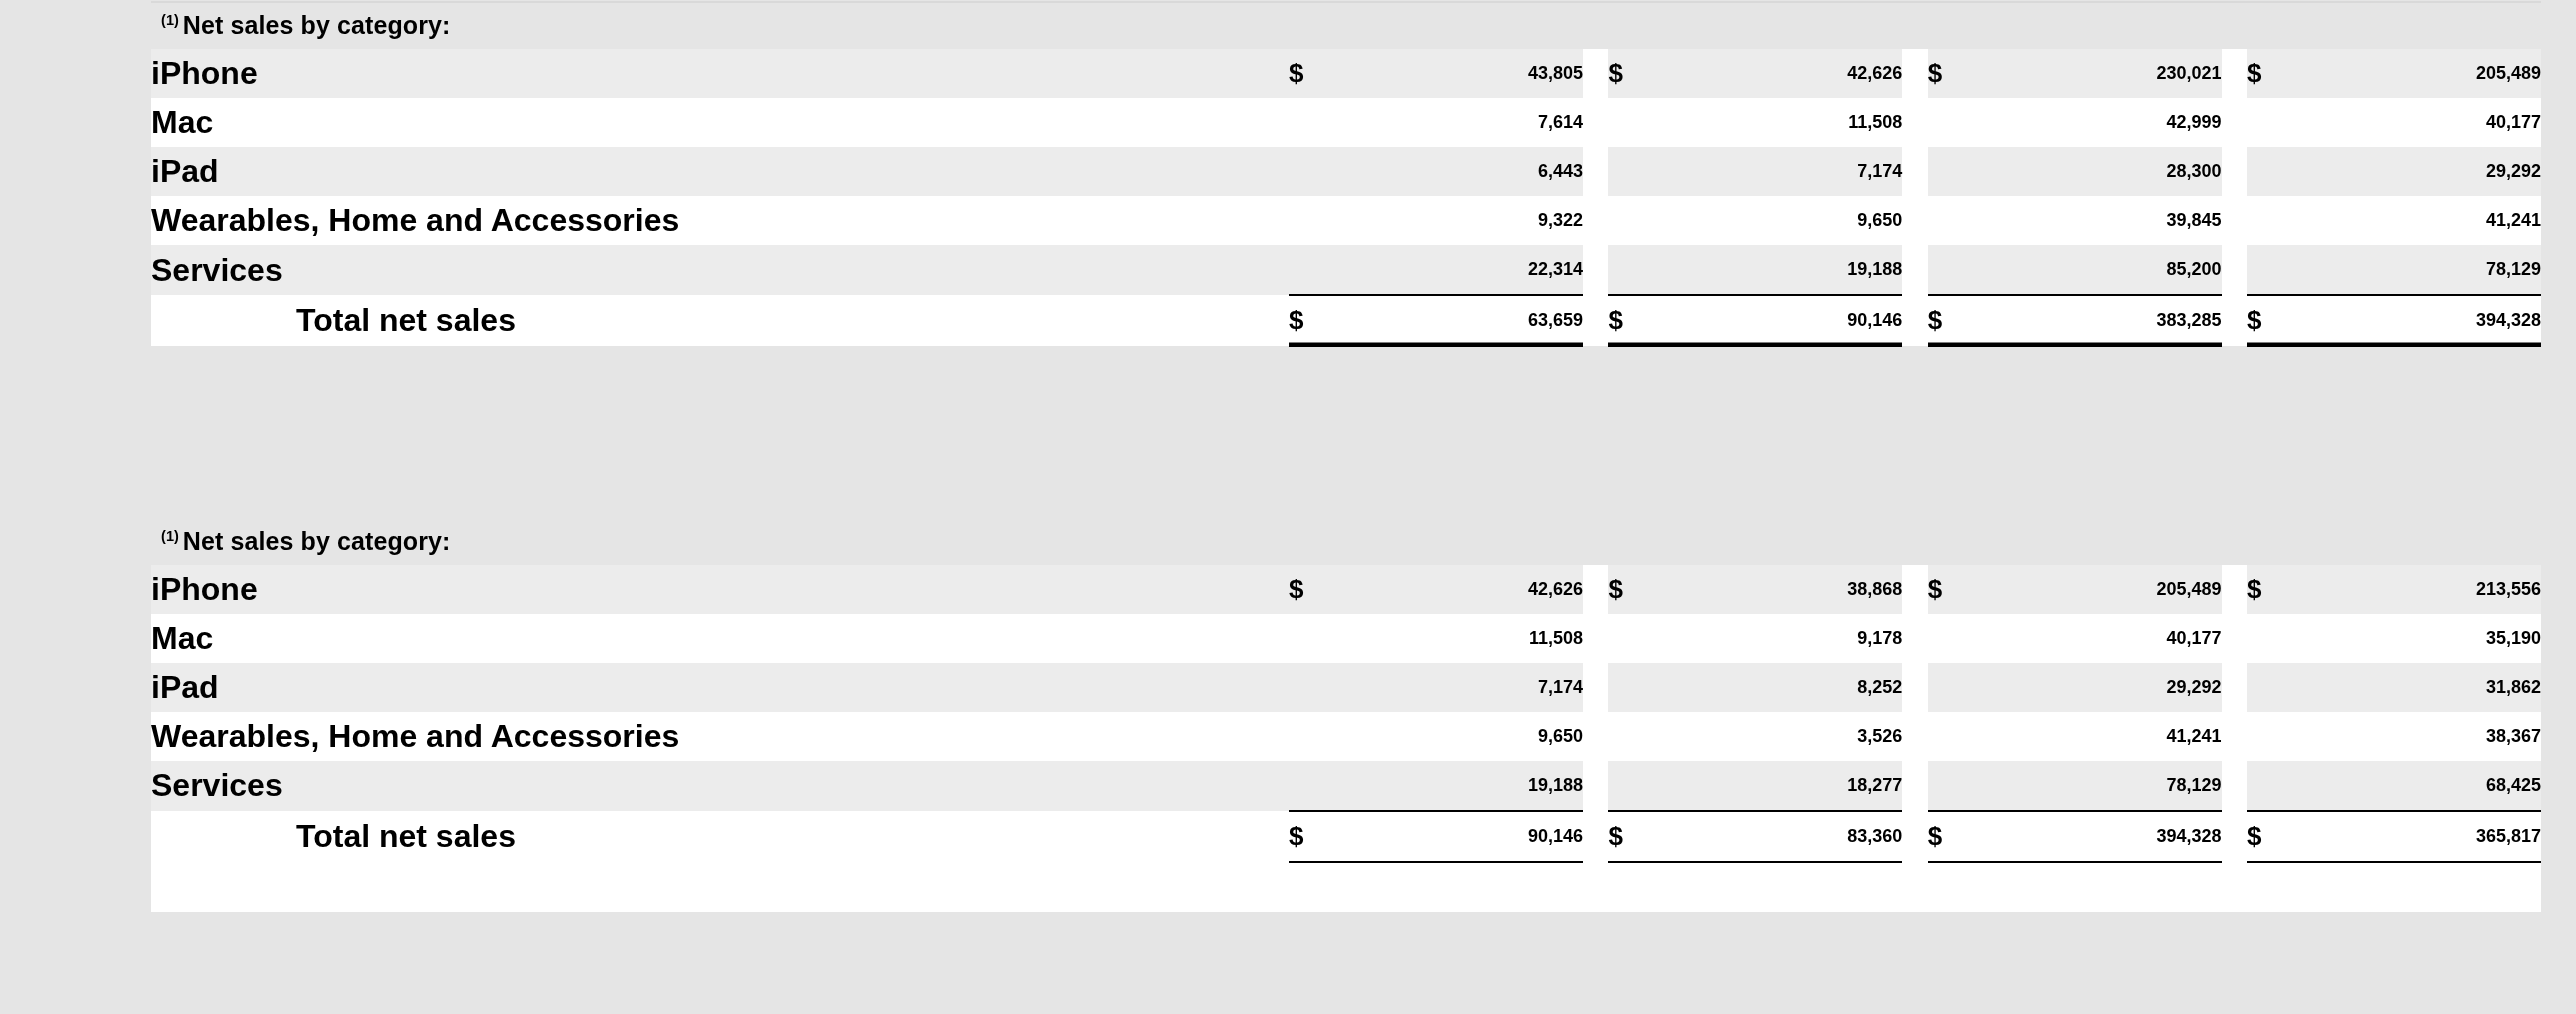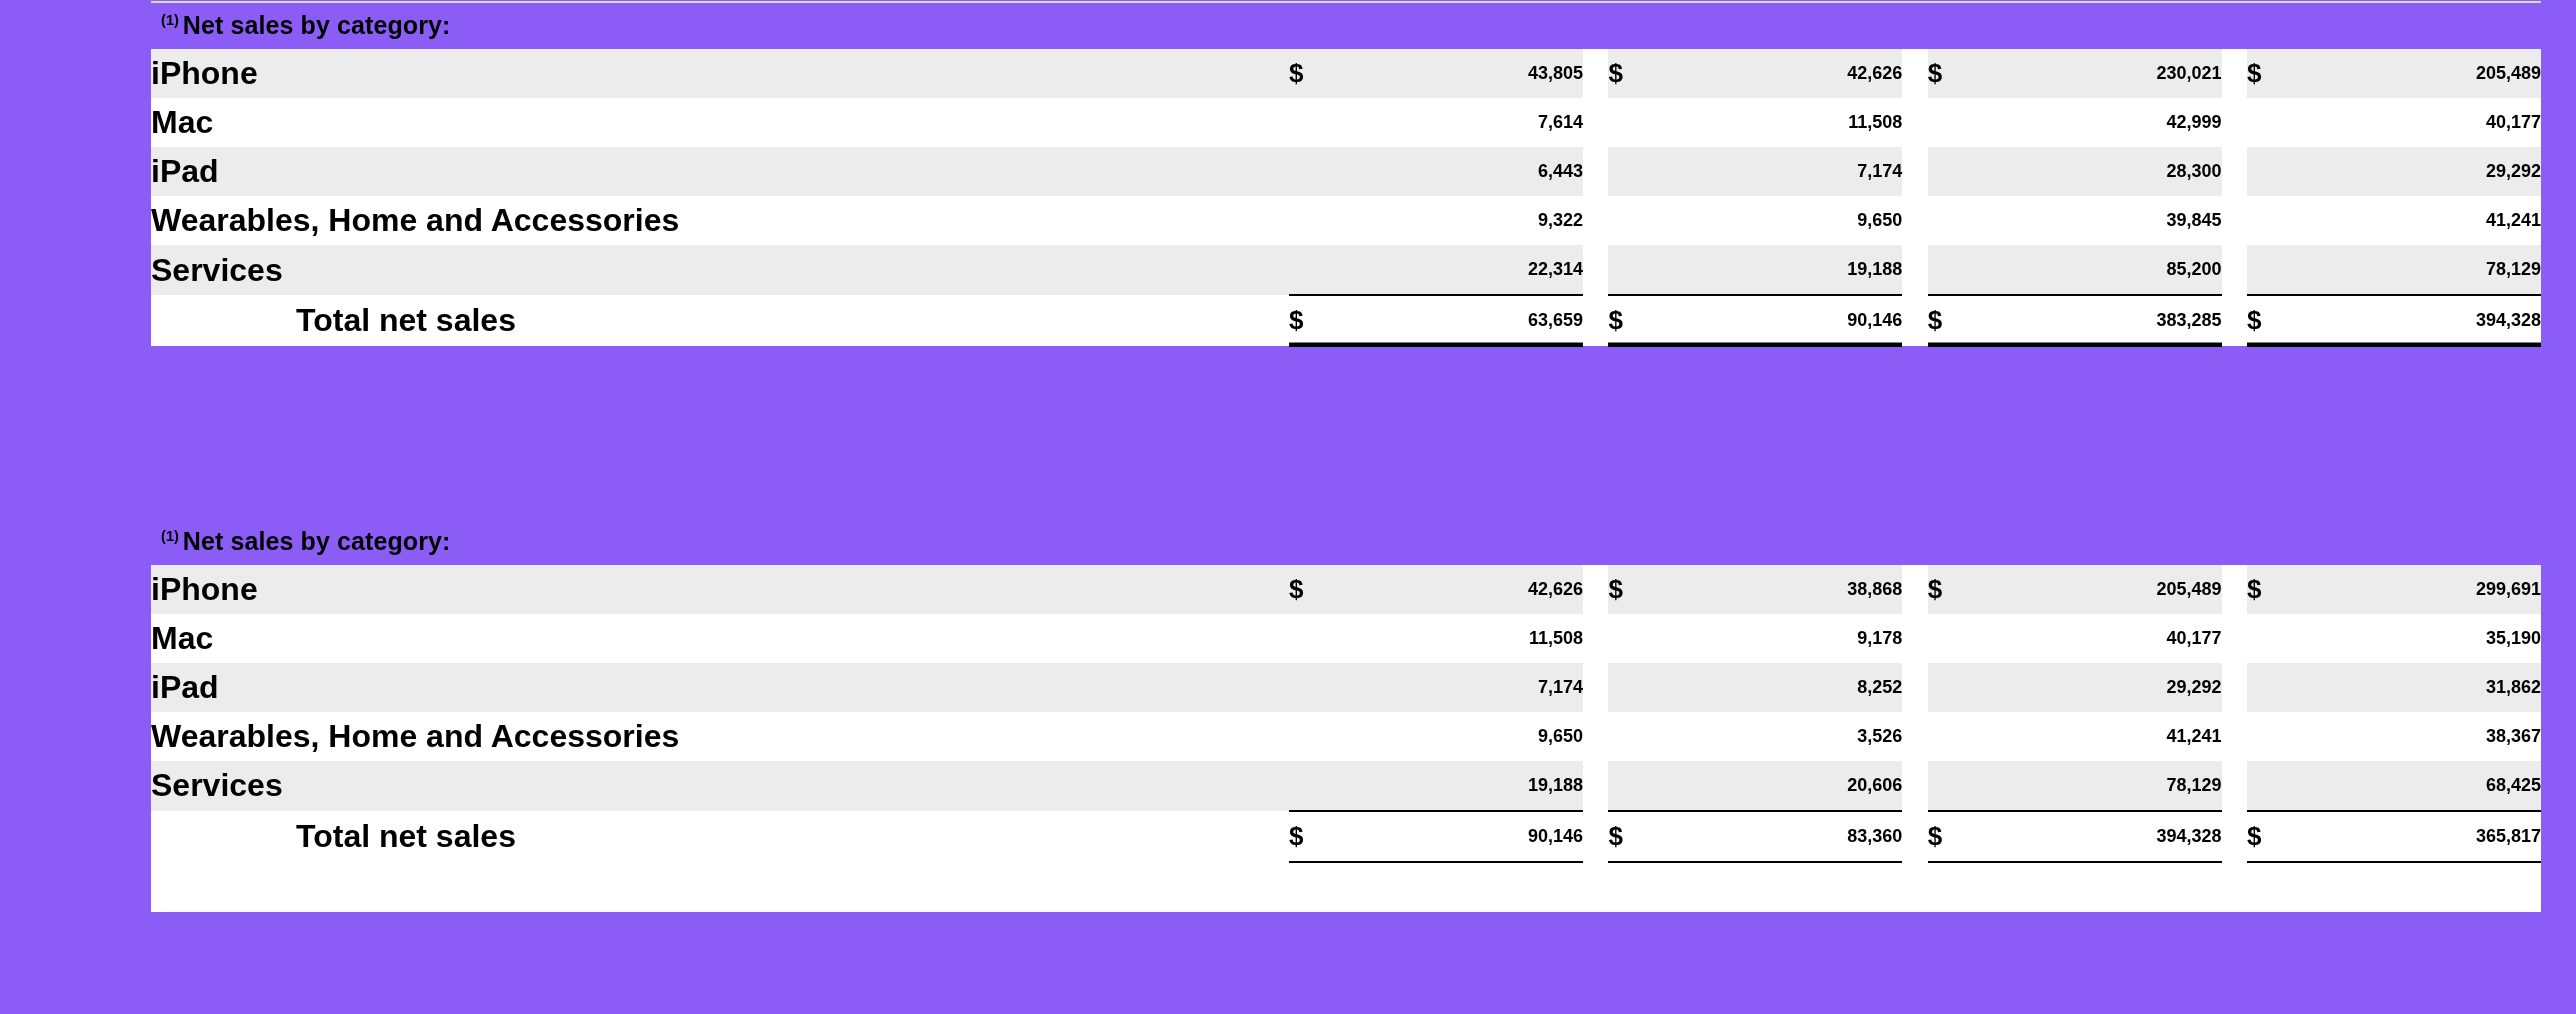--- a/index.html
+++ b/index.html
@@ -11,21 +11,21 @@
     width: 2576px;
     height: 1014px;
     font-family: "Liberation Sans", sans-serif;
     color: #000000;
     overflow: hidden;
   }
   .page {
     position: relative;
     width: 2576px;
     height: 1014px;
-    background: #8b5cf6;
+    background: #e5e5e5;
     box-sizing: border-box;
     padding: 0;
   }
   .top-rule {
     position: absolute;
     left: 151px;
     top: 1.3px;
     width: 2390px;
     height: 1.9px;
     background: #d9d9d9;
@@ -254,21 +254,21 @@
           <td class="cur">$</td>
           <td class="num">42,626</td>
           <td class="gap"></td>
           <td class="cur">$</td>
           <td class="num">38,868</td>
           <td class="gap"></td>
           <td class="cur">$</td>
           <td class="num">205,489</td>
           <td class="gap"></td>
           <td class="cur">$</td>
-          <td class="num">299,691</td>
+          <td class="num">213,556</td>
         </tr>
         <tr class="plain">
           <td class="label">Mac</td>
           <td class="cur"></td>
           <td class="num">11,508</td>
           <td class="gap"></td>
           <td class="cur"></td>
           <td class="num">9,178</td>
           <td class="gap"></td>
           <td class="cur"></td>
@@ -304,21 +304,21 @@
           <td class="gap"></td>
           <td class="cur"></td>
           <td class="num">38,367</td>
         </tr>
         <tr class="shade preline">
           <td class="label">Services</td>
           <td class="cur"></td>
           <td class="num">19,188</td>
           <td class="gap"></td>
           <td class="cur"></td>
-          <td class="num">20,606</td>
+          <td class="num">18,277</td>
           <td class="gap"></td>
           <td class="cur"></td>
           <td class="num">78,129</td>
           <td class="gap"></td>
           <td class="cur"></td>
           <td class="num">68,425</td>
         </tr>
         <tr class="plain totalrow single">
           <td class="label total">Total net sales</td>
           <td class="cur">$</td>

